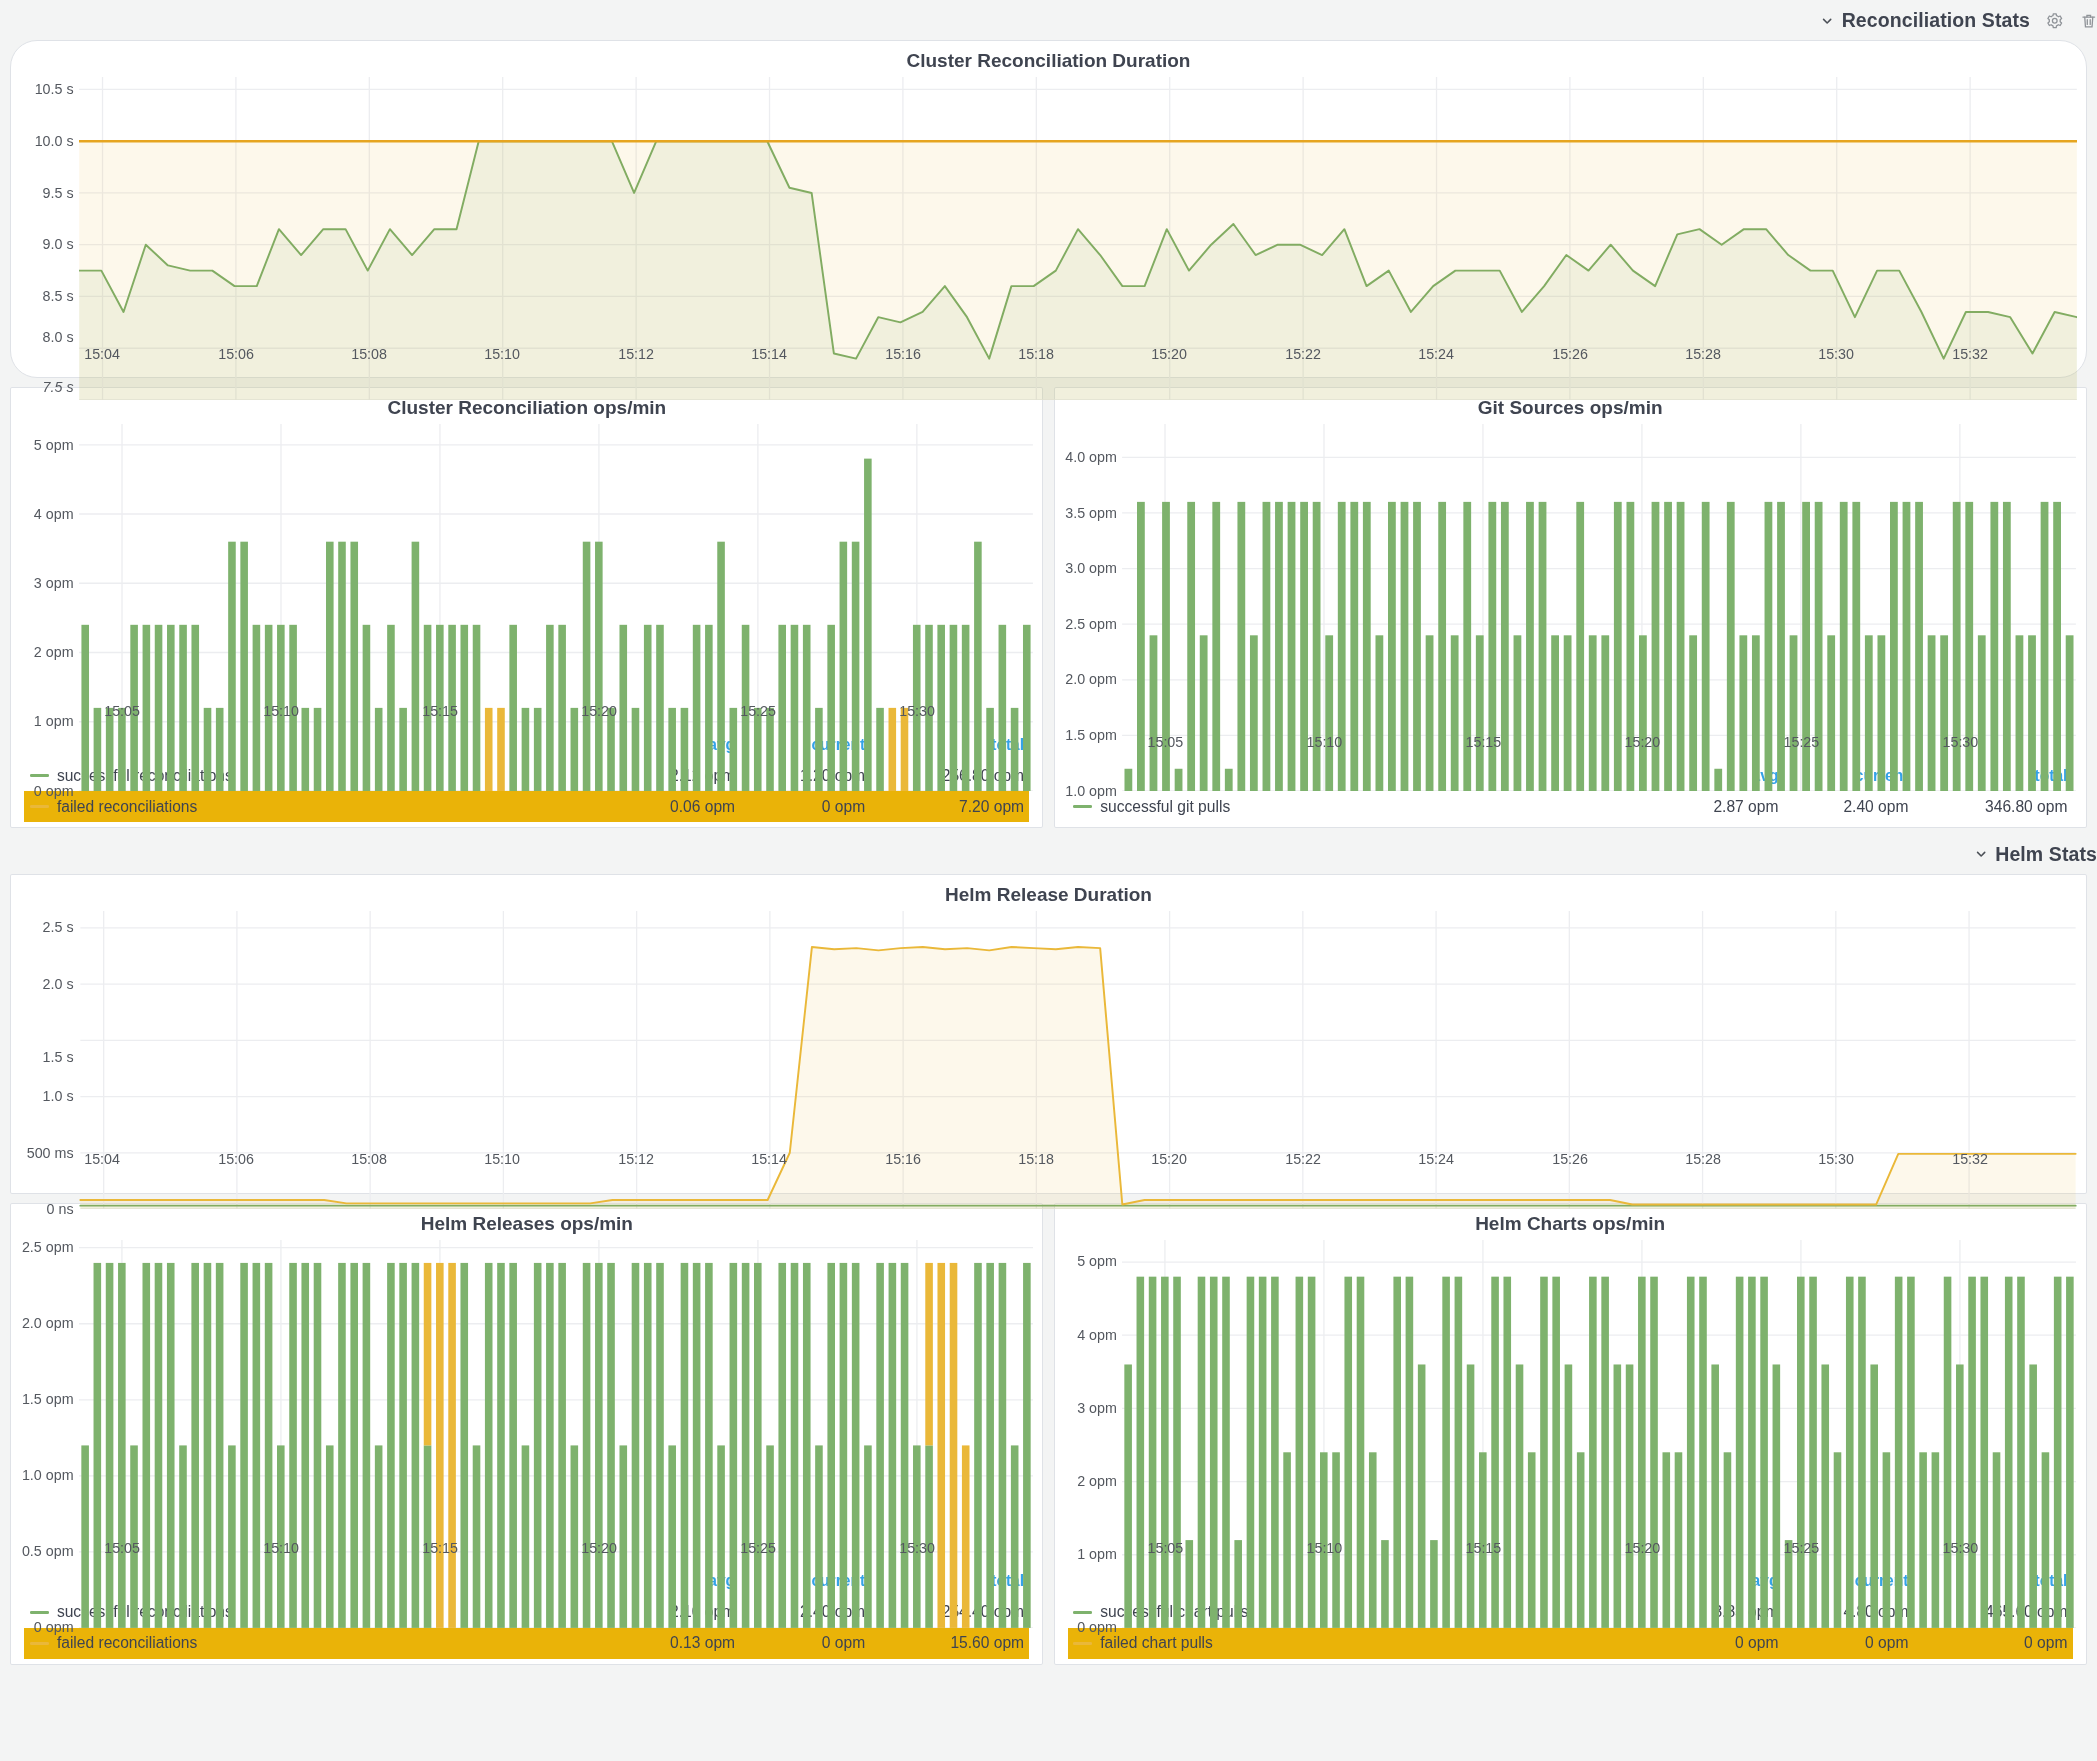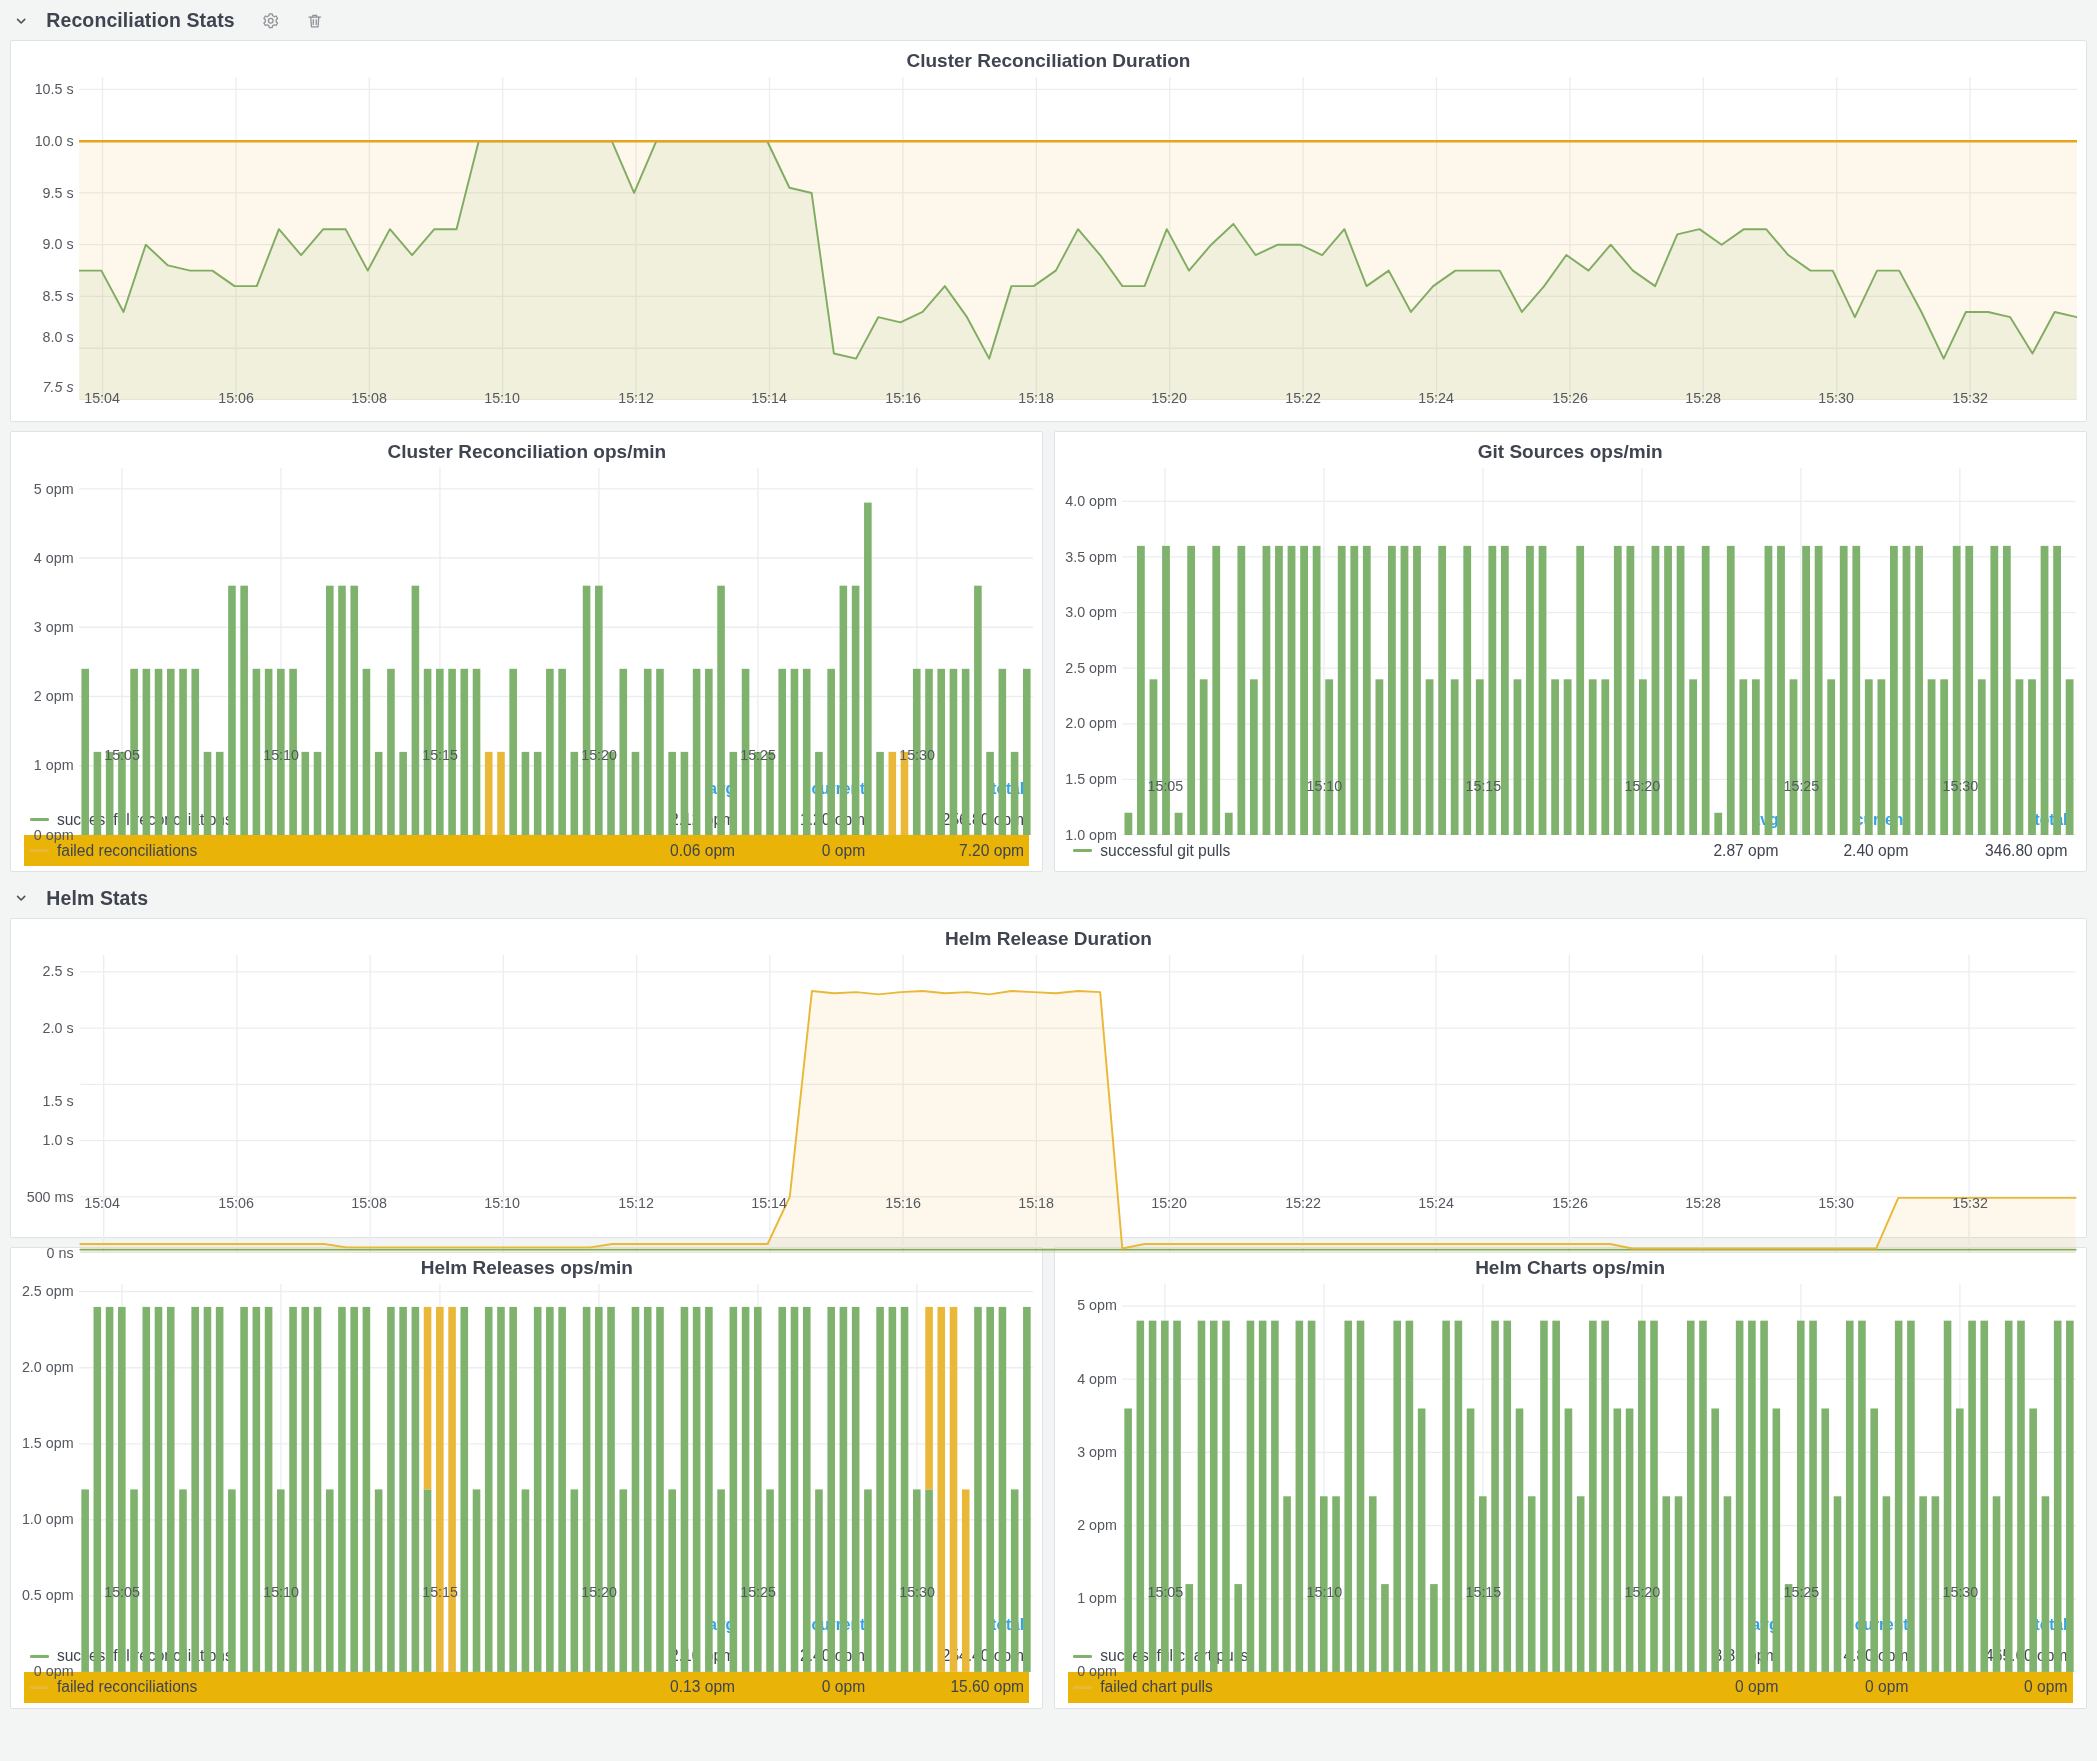--- a/index.html
+++ b/index.html
@@ -1,24 +1,24 @@
 <!DOCTYPE html>
 <html style="font-size:10.4px"><head>
 <meta charset="utf-8">
 <style>
   * { box-sizing: border-box; margin: 0; padding: 0; }
   html,body { background:#f3f4f4; font-family:"Liberation Sans", sans-serif; }
   .page { width:2097px; min-height:1761px; background:#f3f4f4; padding-top:1.3px; }
-  .section-header { height:39px; display:flex; align-items:center; gap:18px; padding-left:14px; }
+  .section-header { height:39px; display:flex; align-items:center; gap:7px; padding-left:0;justify-content:flex-end; }
   .section-header .chev { display:flex; align-items:center; cursor:pointer; }
   .section-title { font-size:19.5px; font-weight:700; color:#3f4450; letter-spacing:0.1px; cursor:pointer; }
   .icon-btn { display:flex; align-items:center; margin-left:9px; cursor:pointer; opacity:0.75; }
   .panel { background:#ffffff; border:0.6px solid #dfe2e7; border-radius:1.9px; display:flex; flex-direction:column; }
   .panel-full { margin:0 10.4px; }
-  #p0 { height:382px; padding-bottom:7.8px; }
+  #p0 { height:338px; padding-bottom:7.8px;border-radius:27px; }
   #p3 { height:320px; padding-bottom:18px; }
   .row { display:flex; gap:10.4px; margin:9px 10.4px 0 10.4px; }
   .row .panel { flex:1; }
   .row-mid .panel { height:441px; }
   .row-bot .panel { height:462px; }
   .panel-title { height:36px; line-height:39px; text-align:center; font-size:19px; font-weight:600; color:#3f4450; cursor:pointer; flex:none; }
   .plot-area { flex:1; position:relative; margin:0 10.4px 0 5.2px; }
   .chart-svg { position:absolute; top:0; }
   .y-label { position:absolute; left:0; width:57px; text-align:right; font-size:14.3px; color:#54585f; }
   .x-axis { flex:none; height:28.5px; position:relative; margin:0 10.4px 0 5.2px; }

